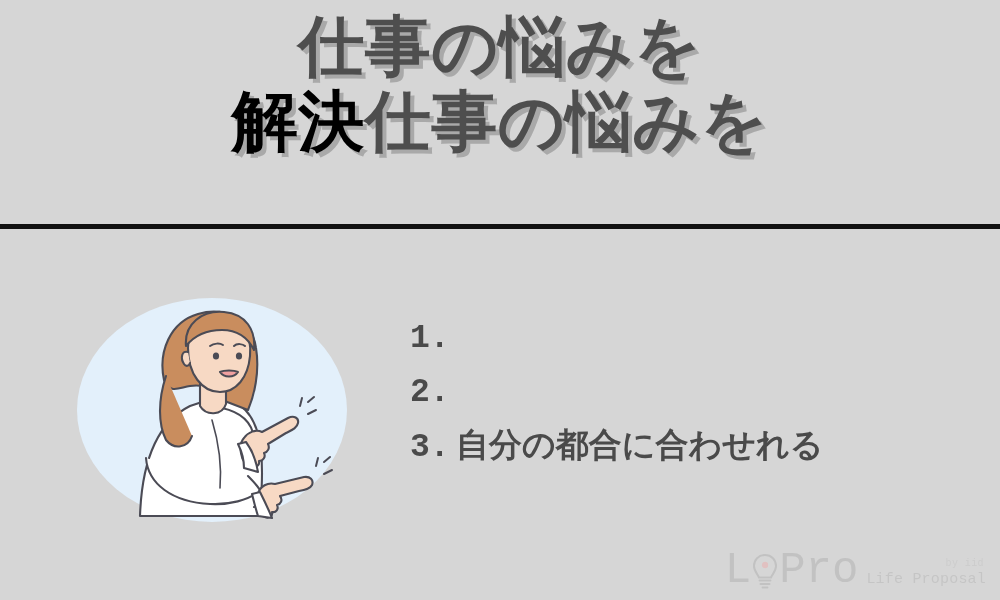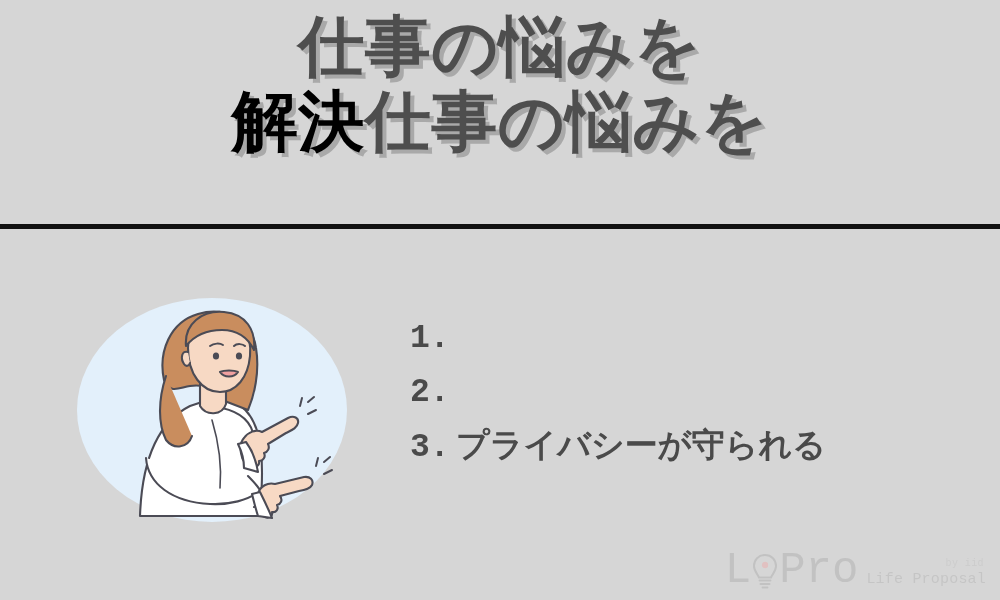--- a/index.html
+++ b/index.html
@@ -276,21 +276,21 @@
     <div class="reason-row">
       <span class="reason-num">1.</span>
     </div>
 
     <div class="reason-row">
       <span class="reason-num">2.</span>
     </div>
 
     <div class="reason-row">
       <span class="reason-num">3.</span>
-      <span class="reason-text">プライバシーが守られる</span>
+      <span class="reason-text">自分の都合に合わせれる</span>
     </div>
 
   </div>
 
   <div class="logo">
     <div class="logo-word">
       <span>L</span>
       <span class="logo-bulb">
         <svg width="26" height="44" viewBox="0 0 26 44" xmlns="http://www.w3.org/2000/svg">
 

